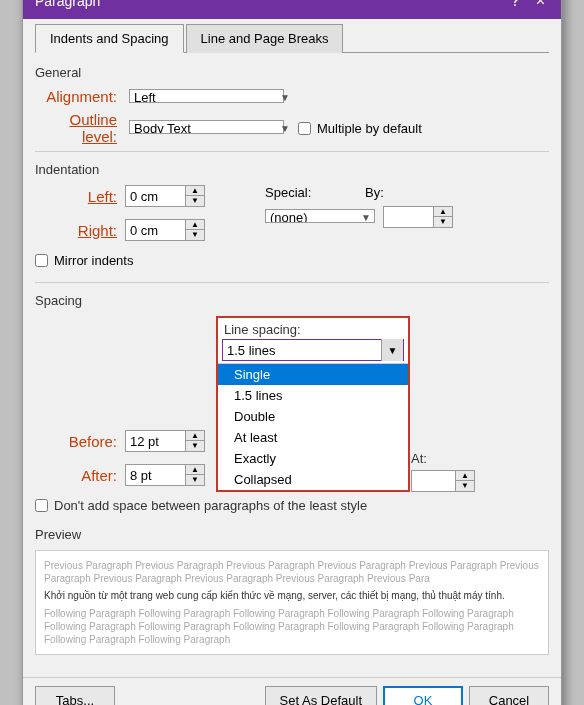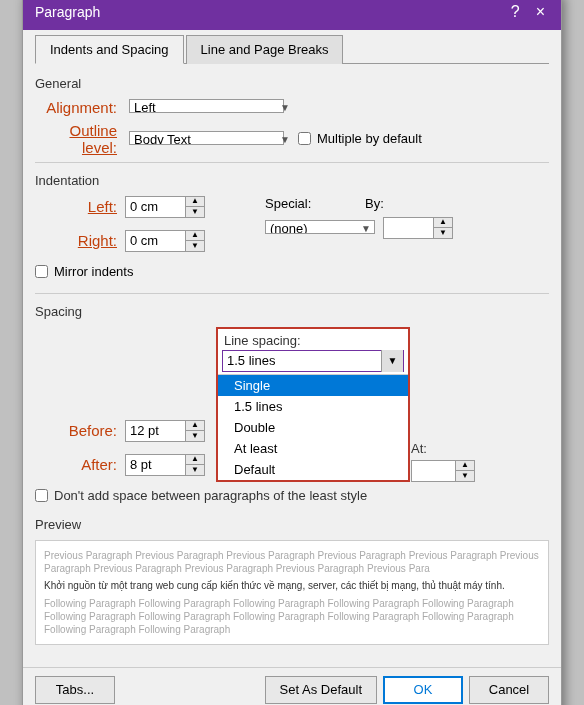--- a/index.html
+++ b/index.html
@@ -529,21 +529,24 @@
               <div class="dropdown-item">
                 <span>1.5 lines</span>
               </div>
               <div class="dropdown-item">
                 <span>Double</span>
               </div>
               <div class="dropdown-item">
                 <span>At least</span>
               </div>
               <div class="dropdown-item">
-                <span>Default</span>
+                <span>Exactly</span>
+              </div>
+              <div class="dropdown-item">
+                <span>Collapsed</span>
               </div>
             </div>
           </div>
         </div>
 
         <div style="display:flex; flex-direction:column; gap:4px; ">
           <span style="font-size:13px; color:#333;">At:</span>
           <div class="spinner-wrapper">
             <input class="spinner-input" value="" style="width: 44px;">
             <div class="spinner-btns">

